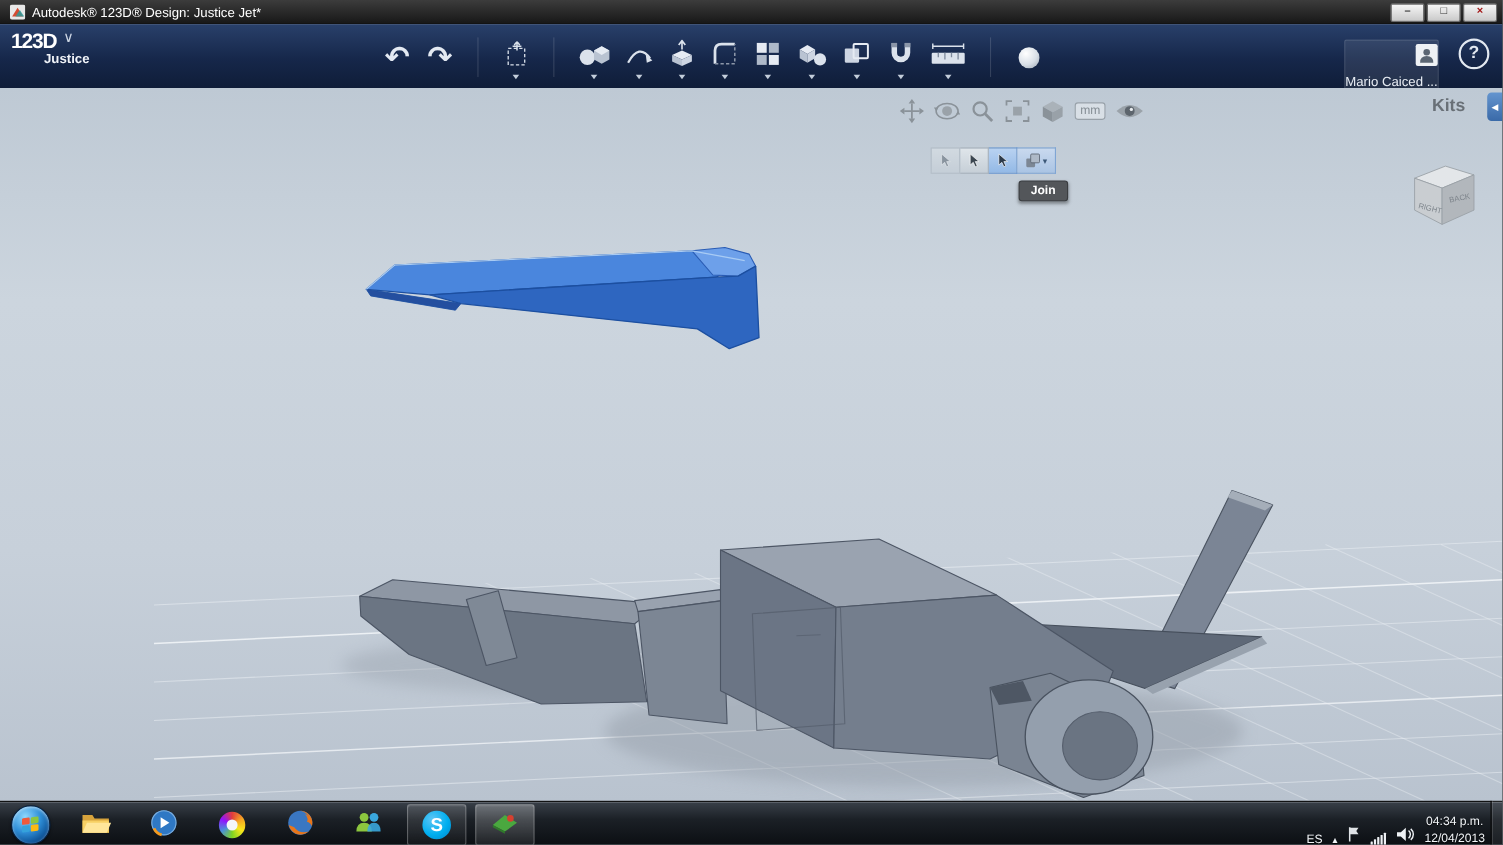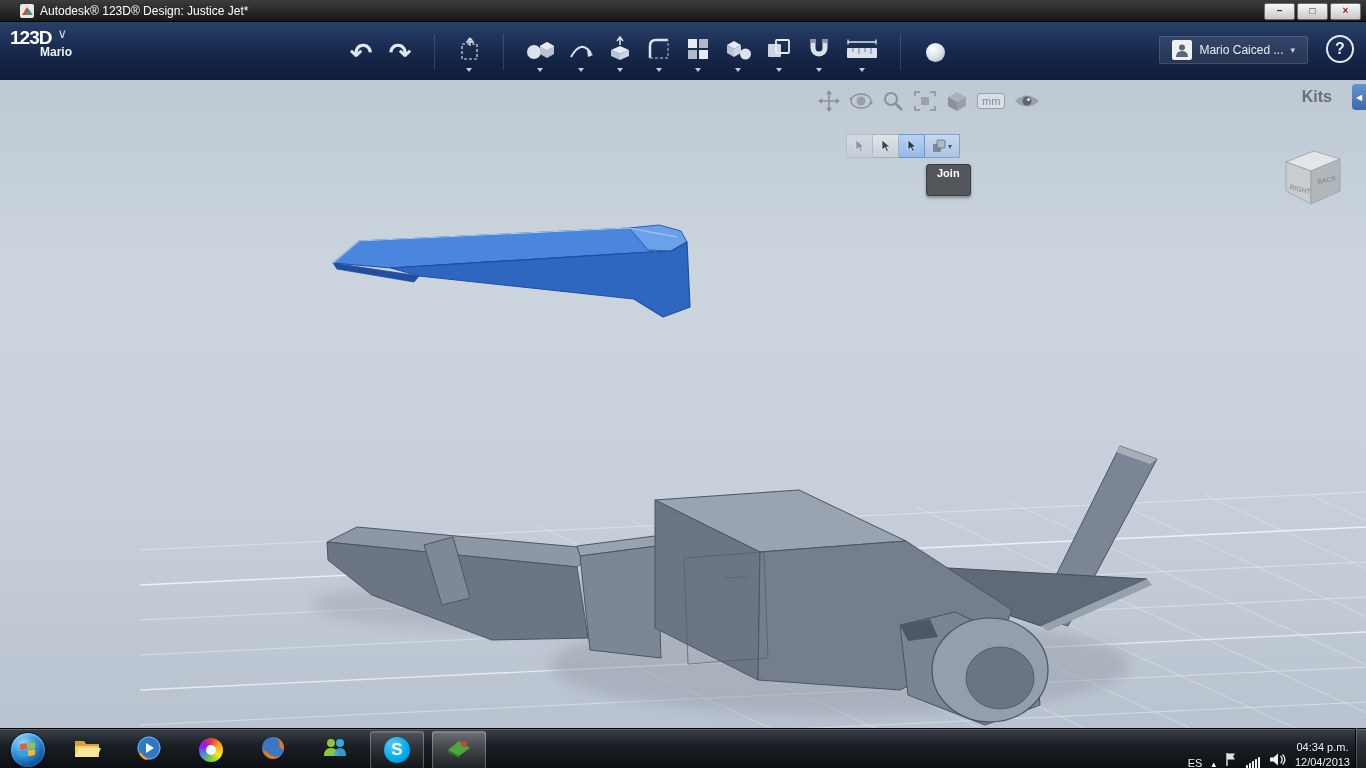--- a/index.html
+++ b/index.html
@@ -1,56 +1,56 @@
 <!DOCTYPE html>
 <html><head>
 <meta charset="utf-8">
 <style>
   html,body{margin:0;padding:0;background:#000;}
   body{font-family:"Liberation Sans",sans-serif;-webkit-user-select:none;user-select:none;cursor:default;}
   .screen{position:relative;width:1366px;height:768px;overflow:hidden;background:#c6cfd9;}
 
   
-  .titlebar{position:absolute;top:0;left:0;right:0;height:22px;background:linear-gradient(#3c3c3c,#181818);display:flex;align-items:center;padding-left:20px;box-sizing:border-box;border-bottom:1px solid #000;}
+  .titlebar{position:absolute;top:0;left:0;right:0;height:22px;background:linear-gradient(#3c3c3c,#181818);display:flex;align-items:center;padding-left:9px;box-sizing:border-box;border-bottom:1px solid #000;}
   .titlebar .title{color:#fff;font-size:12px;margin-left:6px;white-space:nowrap;}
   .appico{display:inline-flex;width:14px;height:14px;}
   .winbtns{position:absolute;right:5px;top:3px;display:flex;gap:2px;}
   .wbtn{width:29px;height:15px;background:linear-gradient(#f7f7f7,#c9c9c9);border:1px solid #6e6e6e;border-radius:2px;font-size:10px;line-height:13px;text-align:center;color:#333;font-weight:bold;}
   .wbtn.close{color:#a31515;}
 
   
   .appbar{position:absolute;top:22px;left:0;right:0;height:58px;background:linear-gradient(#29406a,#16274a 55%,#0f1d38);}
   .logo{position:absolute;left:10px;top:4px;color:#fff;}
   .logo-main{font-size:19px;font-weight:bold;letter-spacing:-1px;}
   .logo-chev{font-size:13px;color:#cdd6e4;margin-left:6px;vertical-align:6px;}
   .logo-sub{font-size:12px;font-weight:bold;margin:-4px 0 0 30px;color:#f0f3f8;}
   .tools{position:absolute;left:348px;top:9px;height:42px;display:flex;align-items:center;gap:13px;}
   .tbtn{display:flex;align-items:center;justify-content:center;min-width:26px;height:32px;}
   .glyph{font-family:"DejaVu Sans",sans-serif;font-size:27px;line-height:27px;color:#e3e9f2;font-weight:bold;}
   .sep{width:1px;height:36px;background:rgba(255,255,255,.14);margin:0 8px;}
   .drop{position:relative;padding-bottom:7px;}
   .drop::after{content:"";position:absolute;left:50%;bottom:0;margin-left:-3px;border-left:3px solid transparent;border-right:3px solid transparent;border-top:4px solid #c3cdda;}
   .sphere{width:19px;height:19px;border-radius:50%;background:radial-gradient(circle at 35% 30%,#ffffff,#d8dfe7 55%,#9aa5b2);}
-  .user{position:absolute;right:58px;top:14px;display:flex;align-items:center;gap:7px;background:rgba(255,255,255,.09);border:1px solid rgba(255,255,255,.12);padding:3px 12px;border-radius:2px;color:#e8edf4;font-size:12px;}
+  .user{position:absolute;right:58px;top:14px;display:flex;align-items:flex-end;gap:7px;background:rgba(255,255,255,.09);border:1px solid rgba(255,255,255,.12);padding:3px 0;border-radius:2px;color:#e8edf4;font-size:12px;flex-direction:column;}
   .avatar{width:20px;height:20px;background:#eef1f4;border-radius:2px;display:flex;align-items:center;justify-content:center;}
   .chev{font-size:9px;color:#c6cfdb;}
   .help{position:absolute;right:12px;top:13px;width:24px;height:24px;border:2.5px solid #e3e9f1;border-radius:50%;color:#e3e9f1;font-size:16px;font-weight:bold;text-align:center;line-height:24px;}
 
   
   .viewport{position:absolute;top:80px;left:0;right:0;height:648px;background:linear-gradient(180deg,#bec9d4 0%,#ccd5de 30%,#c7d0da 65%,#b9c3cf 100%);overflow:hidden;}
   .scene{position:absolute;left:0;top:0;}
   .nav-tools{position:absolute;left:818px;top:10px;display:flex;align-items:center;gap:9px;z-index:5;}
   .nav-tools > span{display:flex;align-items:center;}
   .mmbox{border:1px solid #98a1a9;border-radius:3px;background:rgba(255,255,255,.4);color:#848d94;font-size:11px;padding:1px 4px;}
   .selbar{position:absolute;left:846px;top:54px;display:flex;z-index:5;}
   .selcell{width:25px;height:22px;display:flex;align-items:center;justify-content:center;background:linear-gradient(#dfe5ea,#c6cfd7);border:1px solid #a7b1bb;border-left:none;}
   .selcell:first-child{border-left:1px solid #a7b1bb;opacity:.55;}
   .selcell.active{background:linear-gradient(#b9d2f1,#93b9e6);border-color:#6b97d0;}
   .selcell.joinc{width:34px;gap:2px;background:linear-gradient(#c9d9ee,#aac4e4);border-color:#7fa5d4;}
-  .tooltip{position:absolute;left:926px;top:84px;background:#53565a;border:1px solid #3a3d40;color:#fff;font-size:11px;font-weight:bold;padding:2px 10px 16px;border-radius:3px;box-shadow:0 2px 3px rgba(0,0,0,.35);z-index:5;}
+  .tooltip{position:absolute;left:926px;top:84px;background:#53565a;border:1px solid #3a3d40;color:#fff;font-size:11px;font-weight:bold;padding:2px 10px 3px;border-radius:3px;box-shadow:0 2px 3px rgba(0,0,0,.35);z-index:5;}
   .kits{position:absolute;right:34px;top:8px;color:#697077;font-weight:bold;font-size:16px;z-index:5;}
   .collapse-tab{position:absolute;right:0;top:4px;width:14px;height:26px;background:linear-gradient(#6495cf,#3a6aa8);border-radius:4px 0 0 4px;color:#fff;font-size:8px;display:flex;align-items:center;justify-content:center;z-index:5;font-family:"DejaVu Sans",sans-serif;}
   .viewcube{position:absolute;right:16px;top:62px;z-index:5;}
 
   
   .taskbar{position:absolute;top:728px;left:0;right:0;height:40px;background:linear-gradient(#394049,#1b2026 40%,#0b0e12);border-top:1px solid #000;box-shadow:inset 0 1px 0 rgba(255,255,255,.18);}
   .start{position:absolute;left:10px;top:3px;width:34px;height:34px;border-radius:50%;background:radial-gradient(circle at 35% 28%,#8ed8ff 0%,#2f8fd8 42%,#0c4f93 75%,#073465 100%);border:1px solid #071f3c;box-shadow:inset 0 1px 3px rgba(255,255,255,.65),0 1px 2px rgba(0,0,0,.6);display:flex;align-items:center;justify-content:center;}
   .flag{width:16px;height:14px;display:grid;grid-template-columns:7px 7px;grid-template-rows:6px 6px;gap:1px;transform:skewY(-7deg);}
   .flag span{border-radius:1px;}
   .f1{background:#ef5a3c;}.f2{background:#8dc63f;}.f3{background:#35a2db;}.f4{background:#fcb913;}
@@ -85,21 +85,21 @@
     <div class="winbtns">
       <div class="wbtn">–</div>
       <div class="wbtn">□</div>
       <div class="wbtn close">×</div>
     </div>
   </div>
 
   <div class="appbar">
     <div class="logo">
       <span class="logo-main">123D</span><span class="logo-chev">∨</span>
-      <div class="logo-sub">Mario</div>
+      <div class="logo-sub">Justice</div>
     </div>
 
     <div class="tools">
       <span class="tbtn glyph">↶</span>
       <span class="tbtn glyph">↷</span>
       <span class="sep"></span>
 
       <span class="tbtn drop">
         <svg width="26" height="26" viewBox="0 0 26 26">
             <rect x="6" y="8" width="15" height="15" fill="none" stroke="#d9e0ea" stroke-width="1.2" stroke-dasharray="3 2"></rect>

